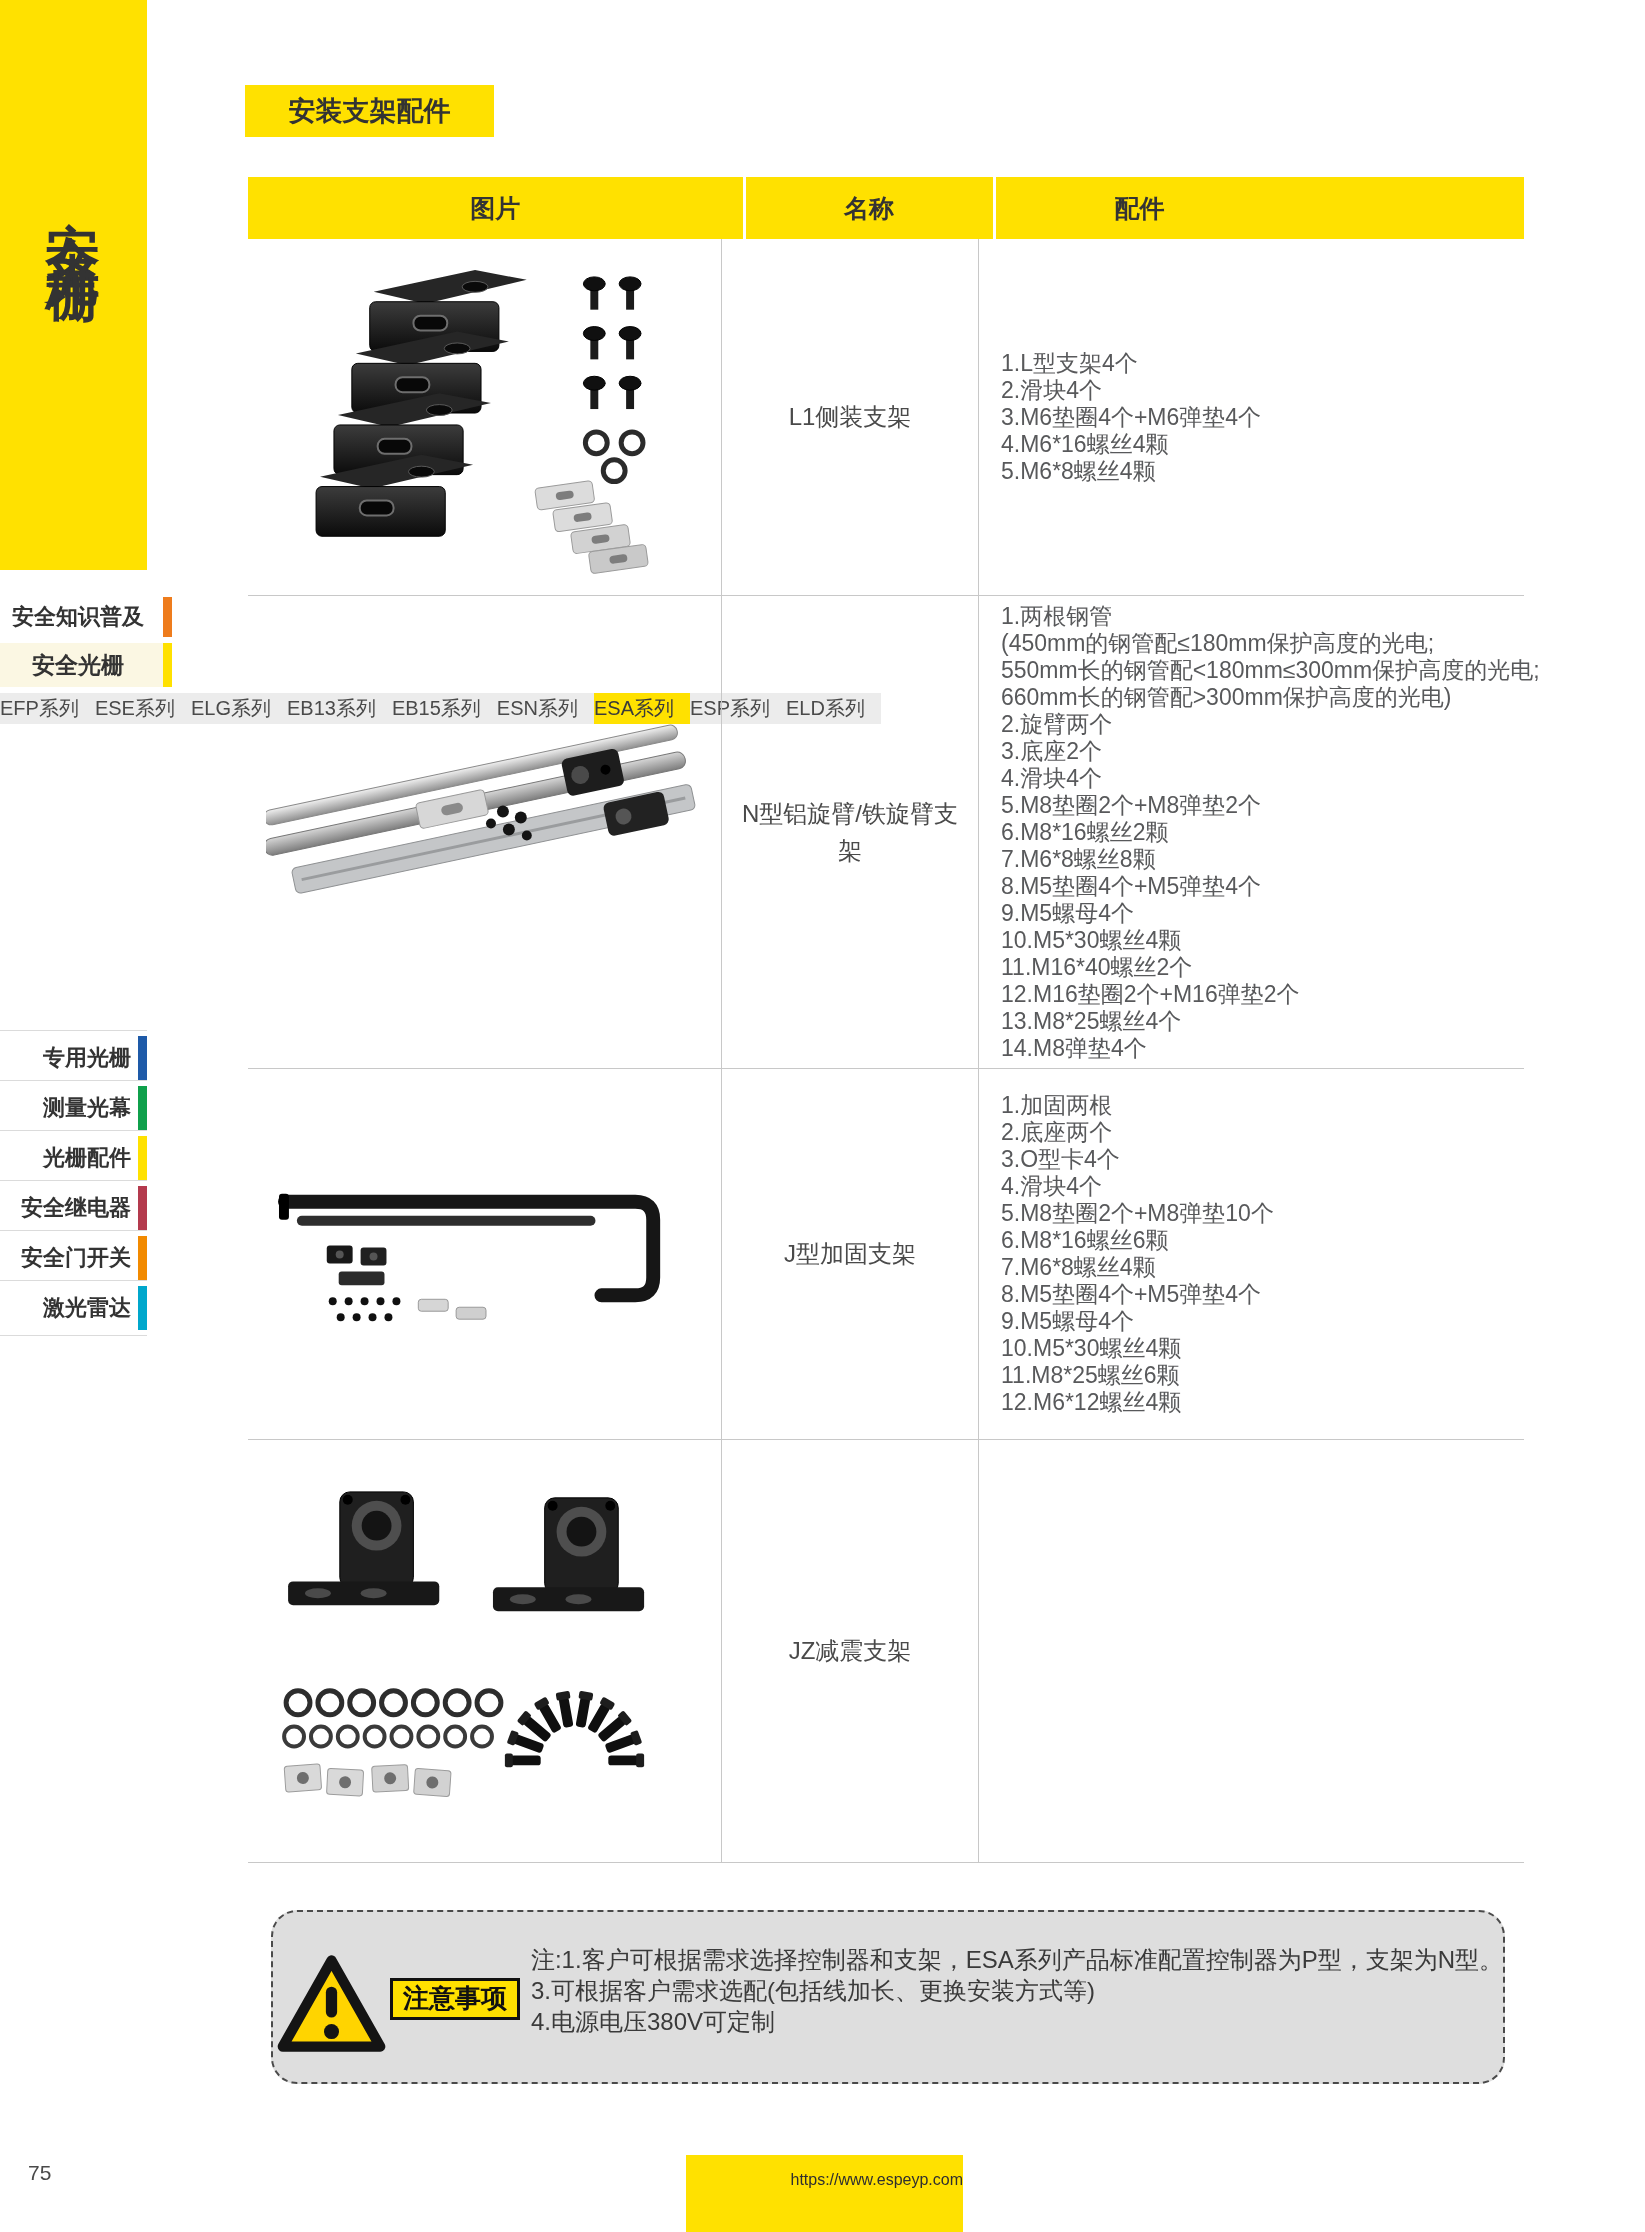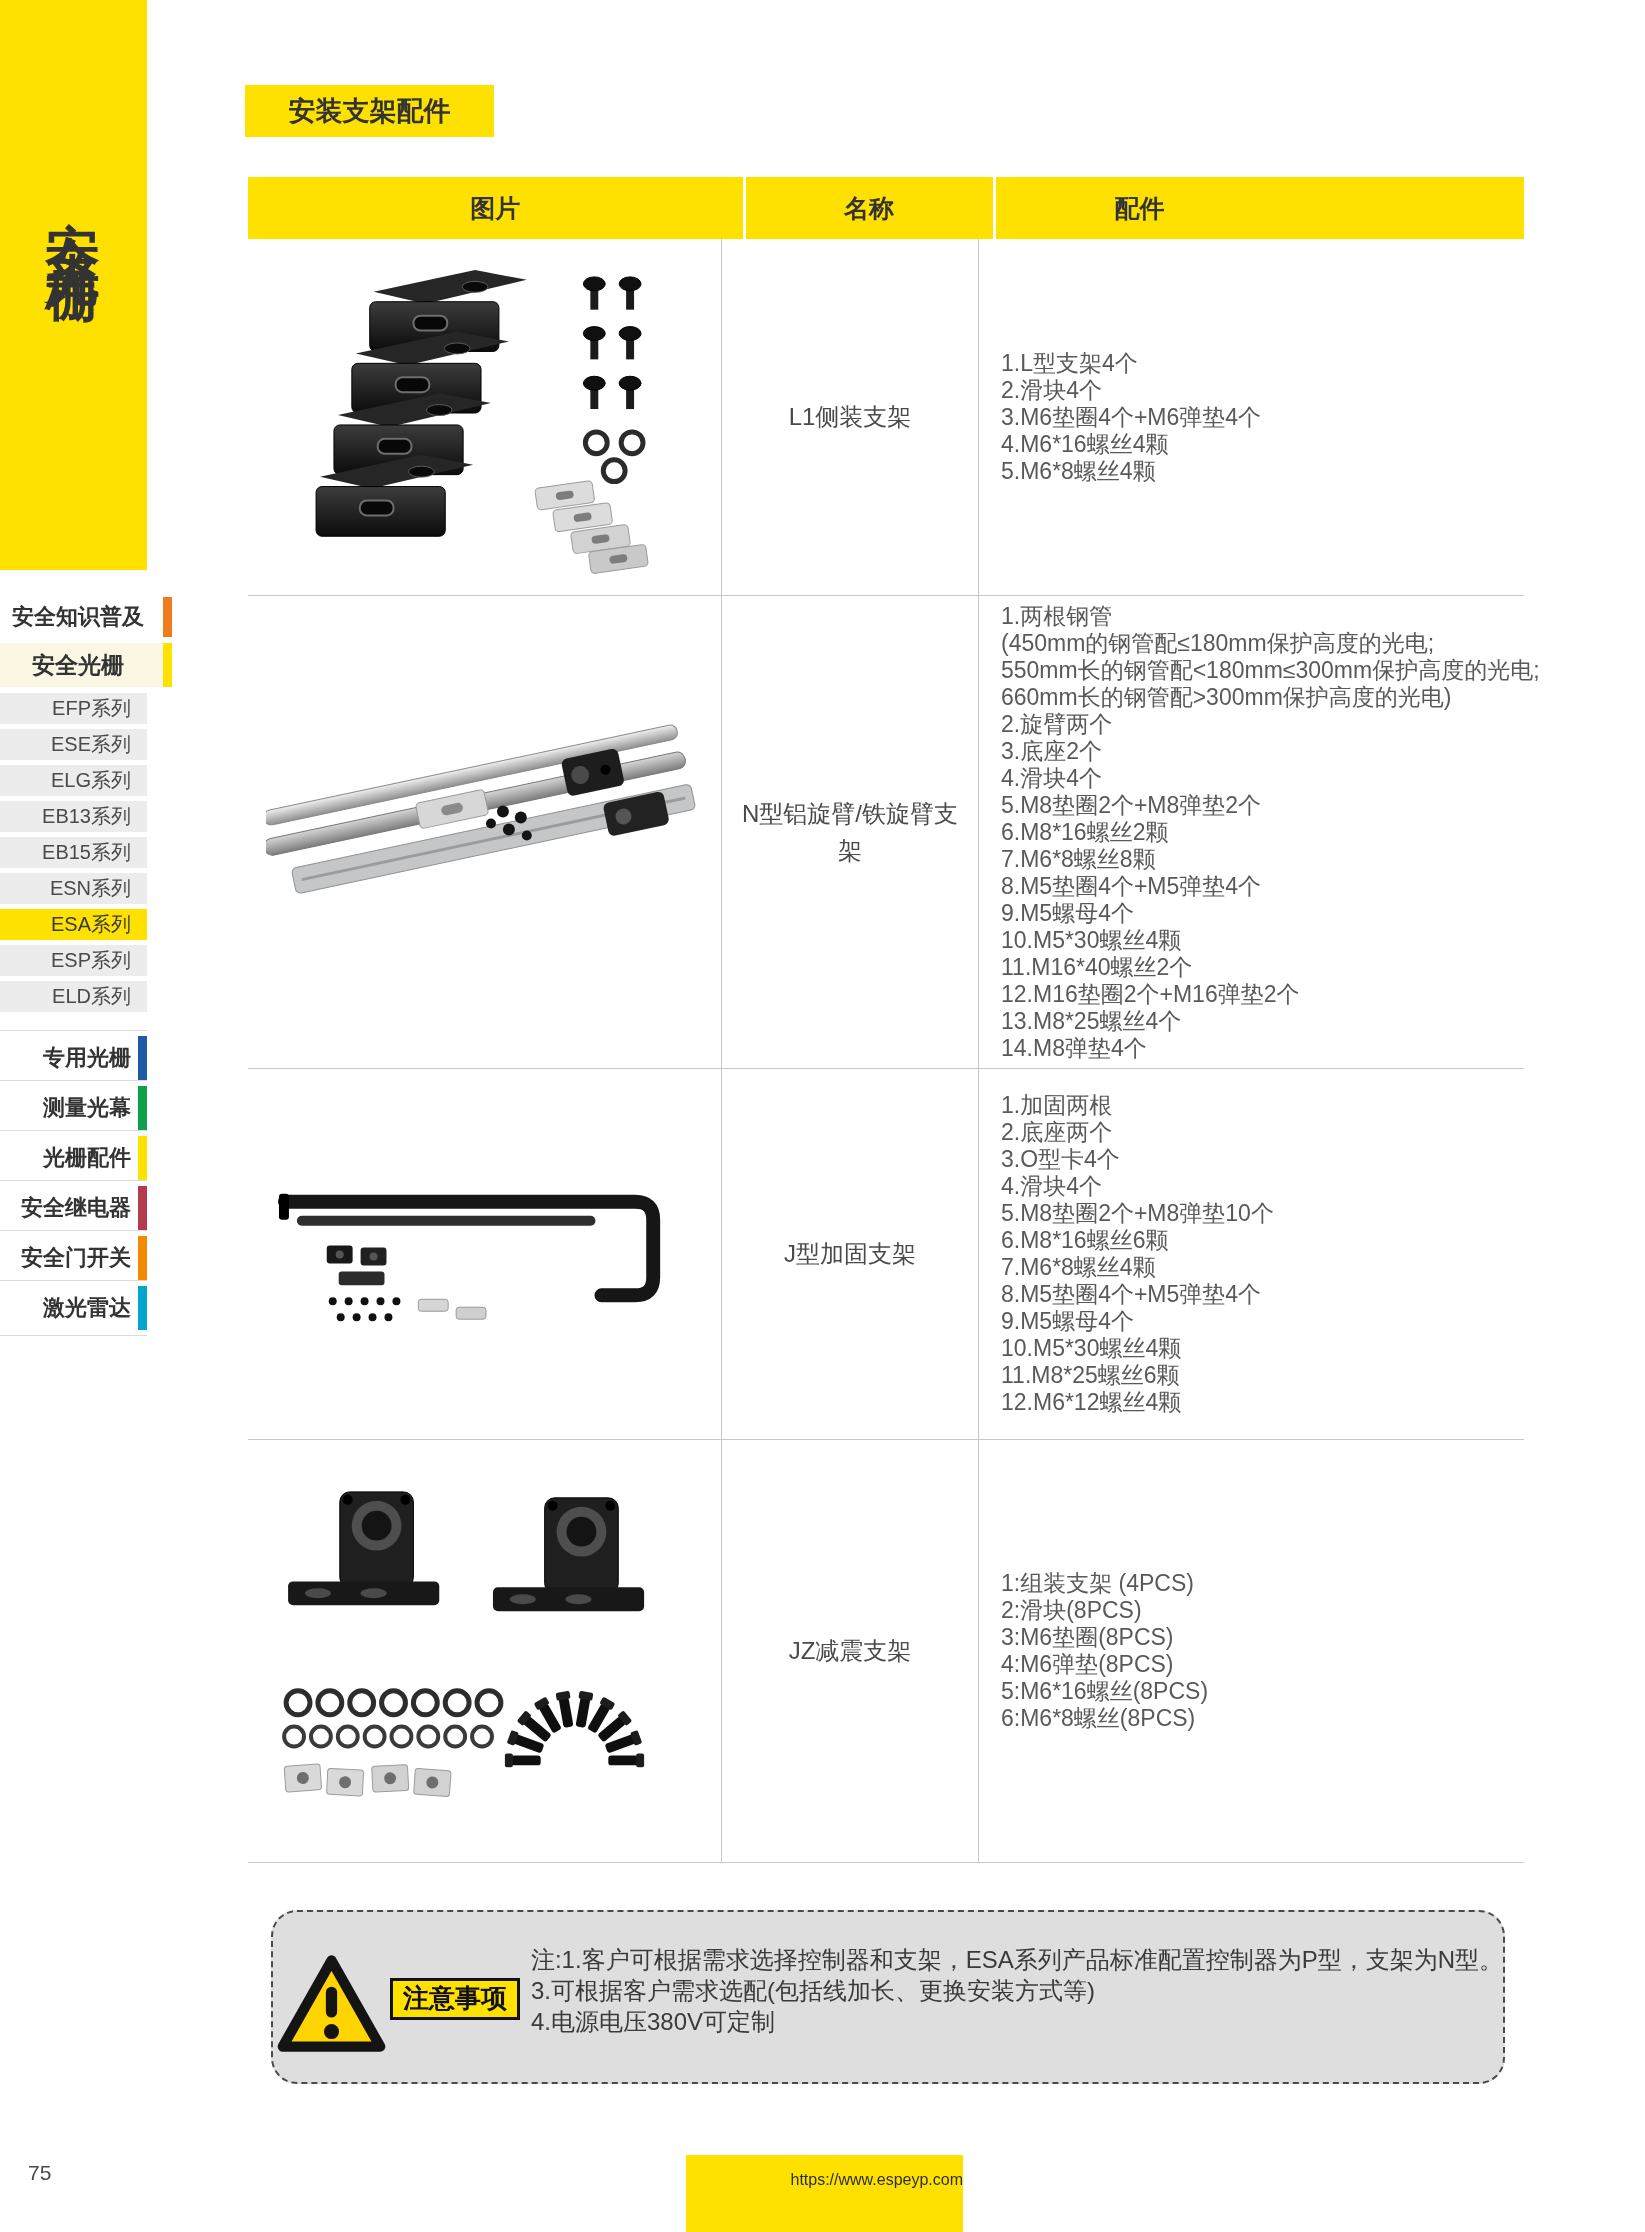--- a/index.html
+++ b/index.html
@@ -14,21 +14,21 @@
   .page{position:relative;width:1646px;height:2233px;background:#fff;overflow:hidden;}
 
   
   .side-block{position:absolute;left:0;top:0;width:147px;height:570px;background:var(--brand-yellow,#FFE100);display:flex;justify-content:center;}
   .vtitle{margin-top:177px;writing-mode:vertical-rl;text-orientation:upright;font-size:54px;font-weight:700;letter-spacing:16px;color:#333;line-height:1;}
   .menu-item{position:absolute;left:0;width:172px;box-sizing:border-box;display:flex;align-items:center;justify-content:center;}
   .m-label{padding-right:16px;white-space:nowrap;}
   .accent-bar{position:absolute;right:0;top:0;width:9px;height:100%;background:var(--accent,#ccc);}
   .item-knowledge{top:597px;height:40px;background:#fff;font-weight:700;font-size:22px;color:#333;}
   .item-grating{top:643px;height:44px;background:#FBF7E3;font-weight:700;font-size:23px;color:#333;}
-  .series-group{position:absolute;left:0;top:693px;width:147px;display:flex;flex-direction:column;}
+  .series-group{position:absolute;left:0;top:693px;width:117px;display:flex;flex-direction:row;}
   .series-item{position:relative;height:31px;margin-bottom:5px;background:#ECECEC;display:flex;align-items:center;justify-content:flex-end;font-size:20px;color:#4A4A4A;}
   .series-item.active{background:var(--brand-yellow,#FFE100);color:#3a3a3a;}
   .bold-group{position:absolute;left:0;top:1030px;width:147px;}
   .bold-wrap{border-top:1px solid #DBDBDB;padding-top:5px;}
   .bold-item{position:relative;height:44px;background:#fff;display:flex;align-items:center;justify-content:flex-end;font-weight:700;font-size:22px;color:#333;}
   .bold-end{border-top:1px solid #DBDBDB;margin-top:5px;}
 
   
   .title-tab{position:absolute;left:245px;top:85px;width:249px;height:52px;background:var(--brand-yellow,#FFE100);display:flex;align-items:center;justify-content:center;font-size:27px;font-weight:700;color:#333;}
 
@@ -480,31 +480,20 @@
             <g transform="rotate(90)">
                 <rect x="-5" y="-64" width="10" height="30" rx="3" fill="#0f0f0f"></rect>
                 <rect x="-7" y="-70" width="14" height="8" rx="2" fill="#1d1d1d"></rect>
               </g>
           </g>
         </svg>
       </div>
       <div class="td td-name">
         <span>JZ减震支架</span>
       </div>
-      <div class="td td-acc">
-        <div>
-
-        <div class="acc-line">1:组装支架 (4PCS)</div>
-            <div class="acc-line">2:滑块(8PCS)</div>
-            <div class="acc-line">3:M6垫圈(8PCS)</div>
-            <div class="acc-line">4:M6弹垫(8PCS)</div>
-            <div class="acc-line">5:M6*16螺丝(8PCS)</div>
-            <div class="acc-line">6:M6*8螺丝(8PCS)</div>
-          </div>
-      </div>
     </div>
   </section>
 
   <section class="note">
     <div class="warn-wrap">
       <svg class="warn-tri" width="117" height="103" viewBox="0 0 120 110">
         <path d="M60 9 L112 101 L8 101 Z" fill="#FFD400" stroke="#141414" stroke-width="11" stroke-linejoin="round"></path>
         <rect x="54" y="37" width="12" height="33" rx="6" fill="#141414"></rect>
         <circle cx="60" cy="85" r="8" fill="#141414"></circle>
       </svg>

